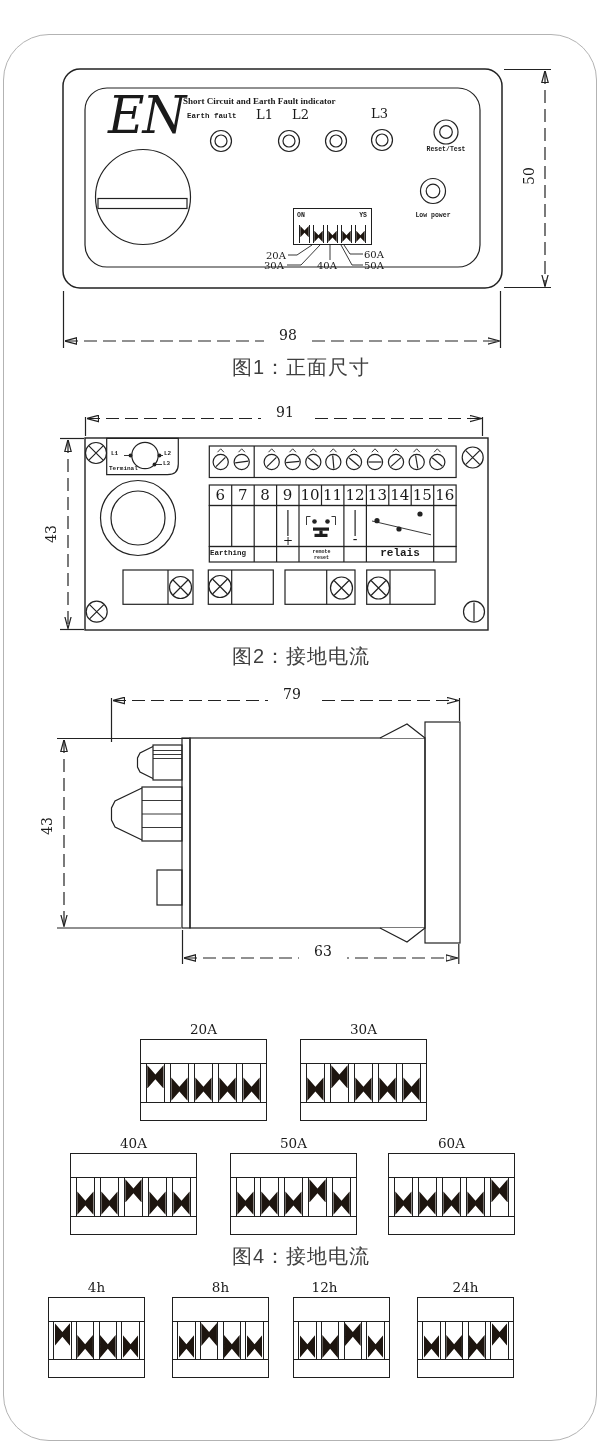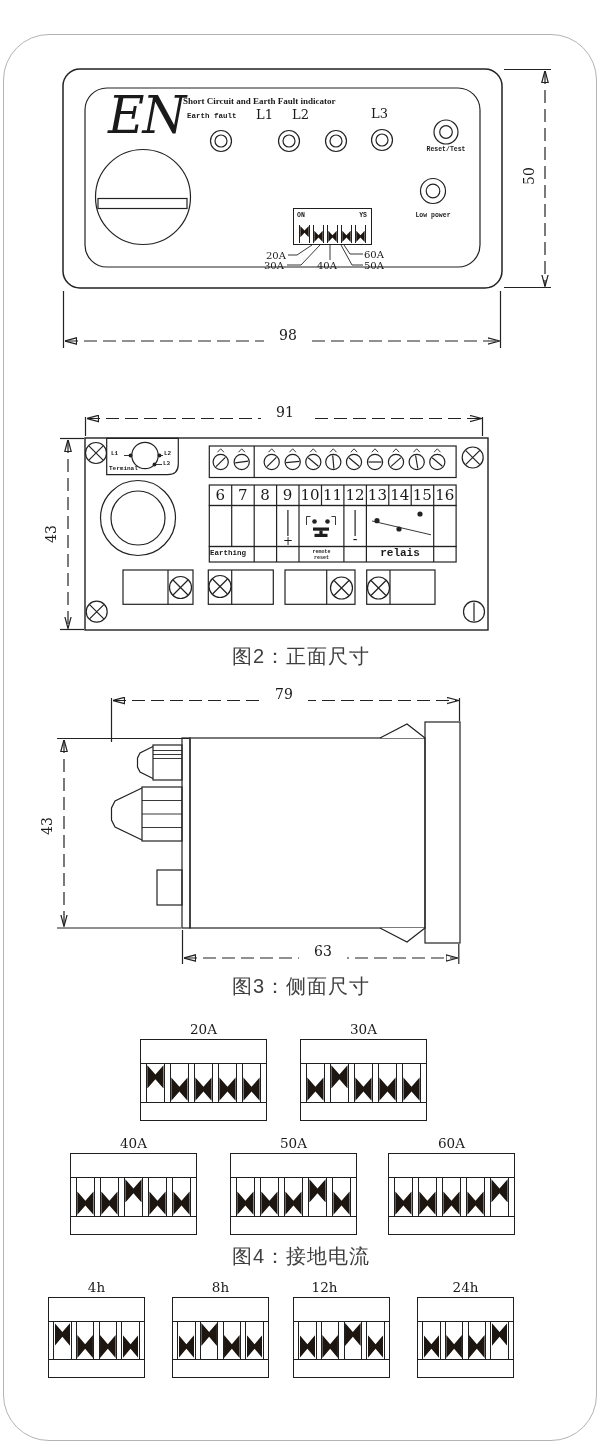--- a/index.html
+++ b/index.html
@@ -352,20 +352,21 @@
   </div>
 
   <div class="txt serif" style="left:266px;top:250px;font-size:10px;">20A</div>
   <div class="txt serif" style="left:264px;top:260px;font-size:10px;">30A</div>
   <div class="txt serif" style="left:317px;top:260px;font-size:10px;">40A</div>
   <div class="txt serif" style="left:364px;top:260px;font-size:10px;">50A</div>
   <div class="txt serif" style="left:364px;top:249px;font-size:10px;">60A</div>
 
   <div class="txt dimlbl" style="left:264px;top:327px;width:44px;">98</div>
   <div class="txt vlabel" style="left:520px;top:168px;">50</div>
+  <div class="caption" style="top:354px;">图1：正面尺寸</div>
 
   <div class="txt dimlbl" style="left:261px;top:404px;width:44px;">91</div>
   <div class="txt vlabel" style="left:42px;top:526px;">43</div>
   <div class="txt mono" style="left:109px;top:465px;font-size:6px;">Terminal</div>
   <div class="txt mono" style="left:111px;top:450px;font-size:6px;">L1</div>
   <div class="txt mono" style="left:164px;top:450px;font-size:6px;">L2</div>
   <div class="txt mono" style="left:163px;top:460px;font-size:6px;">L3</div>
 
   <div id="num-row">
       <div class="cell">6</div>
@@ -382,26 +383,25 @@
     </div>
 
   <div class="txt serif" style="left:281px;top:534px;width:14px;text-align:center;font-size:12px;">+</div>
   <div class="txt serif" style="left:348px;top:531px;width:14px;text-align:center;font-size:14px;">-</div>
   <div class="txt mono" style="left:210px;top:549px;width:48px;text-align:left;font-size:7.5px;">Earthing</div>
   <div class="txt twoline mono" style="left:299px;top:548.5px;width:45px;">
     <span>remote</span><br>
     <span>reset</span>
   </div>
   <div class="txt mono" style="left:367px;top:547px;width:66px;text-align:center;font-size:11px;">relais</div>
-  <div class="caption" style="top:643px;">图2：正面尺寸</div>
-
-  <div class="txt dimlbl" style="left:260px;top:686px;width:44px;text-align:center;">79</div>
+  <div class="caption" style="top:643px;">图2：接地电流</div>
+
+  <div class="txt dimlbl" style="left:268px;top:686px;width:44px;text-align:center;">79</div>
   <div class="txt dimlbl" style="left:299px;top:943px;width:44px;">63</div>
   <div class="txt vlabel" style="left:38px;top:818px;">43</div>
-  <div class="caption" style="top:973px;">图3：侧面尺寸</div>
 
   <div id="dip-layer">
       <div class="dip-label" style="left: 140px; top: 1021px; width: 127px;">20A</div>
       <div class="dip-block" style="left: 140px; top: 1039px; width: 127px; height: 82px;">
         <div class="dip-band">
           <div class="dip-slot" style="width: 15.4%;">
             <div class="bowtie up"></div>
           </div>
           <div class="dip-slot" style="width: 15.4%;">
             <div class="bowtie down"></div>

